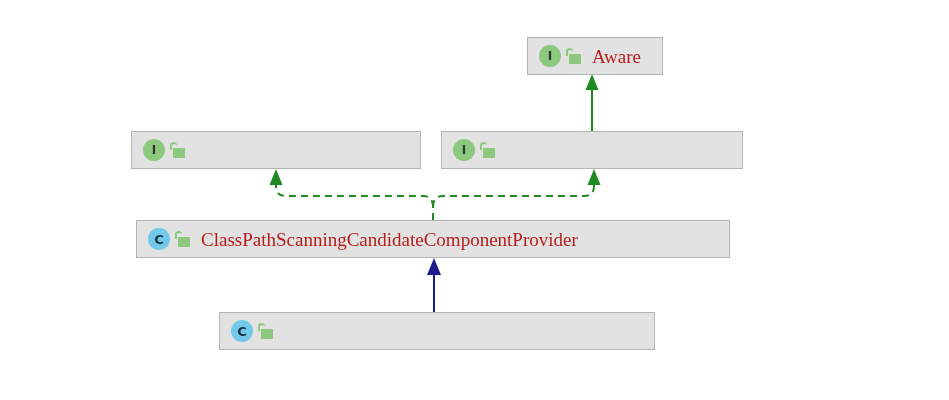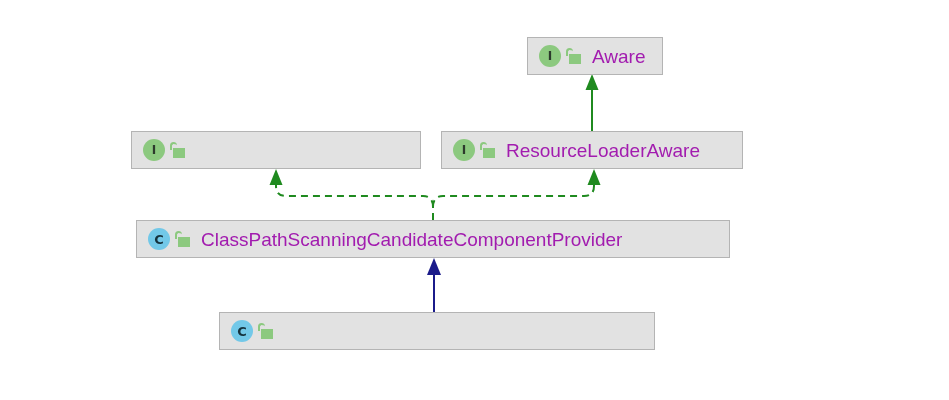--- a/index.html
+++ b/index.html
@@ -28,23 +28,23 @@
     box-sizing: border-box;
     background: #e2e2e2;
     border: 1px solid #b4b4b4;
     display: flex;
     align-items: center;
     padding: 0 14px 0 11px;
     height: 38px;
     white-space: nowrap;
   }
   .node-label {
-    font-family: Liberation Sans, sans-serif;
+    font-family: Liberation Serif, serif;
     font-size: 19px;
-    color: #a21caf;
+    color: #b91c1c;
     letter-spacing: 0px;
     line-height: 1;
   }
   .icon-badge {
     position: relative;
     width: 22px;
     height: 22px;
     border-radius: 50%;
     display: inline-flex;
     align-items: center;
@@ -153,21 +153,20 @@
   </div>
 
   <div class="node" style="left:441px; top:131px; width:302px;">
     <span class="icon-badge iface">
       <span>I</span>
     </span>
     <span class="lock-icon">
       <span class="lock-shackle"></span>
       <span class="lock-body"></span>
     </span>
-    <span class="node-label">ResourceLoaderAware</span>
   </div>
 
   <div class="node" style="left:136px; top:220px; width:594px;">
     <span class="icon-badge klass">
       <span>C</span>
     </span>
     <span class="lock-icon">
       <span class="lock-shackle"></span>
       <span class="lock-body"></span>
     </span>

